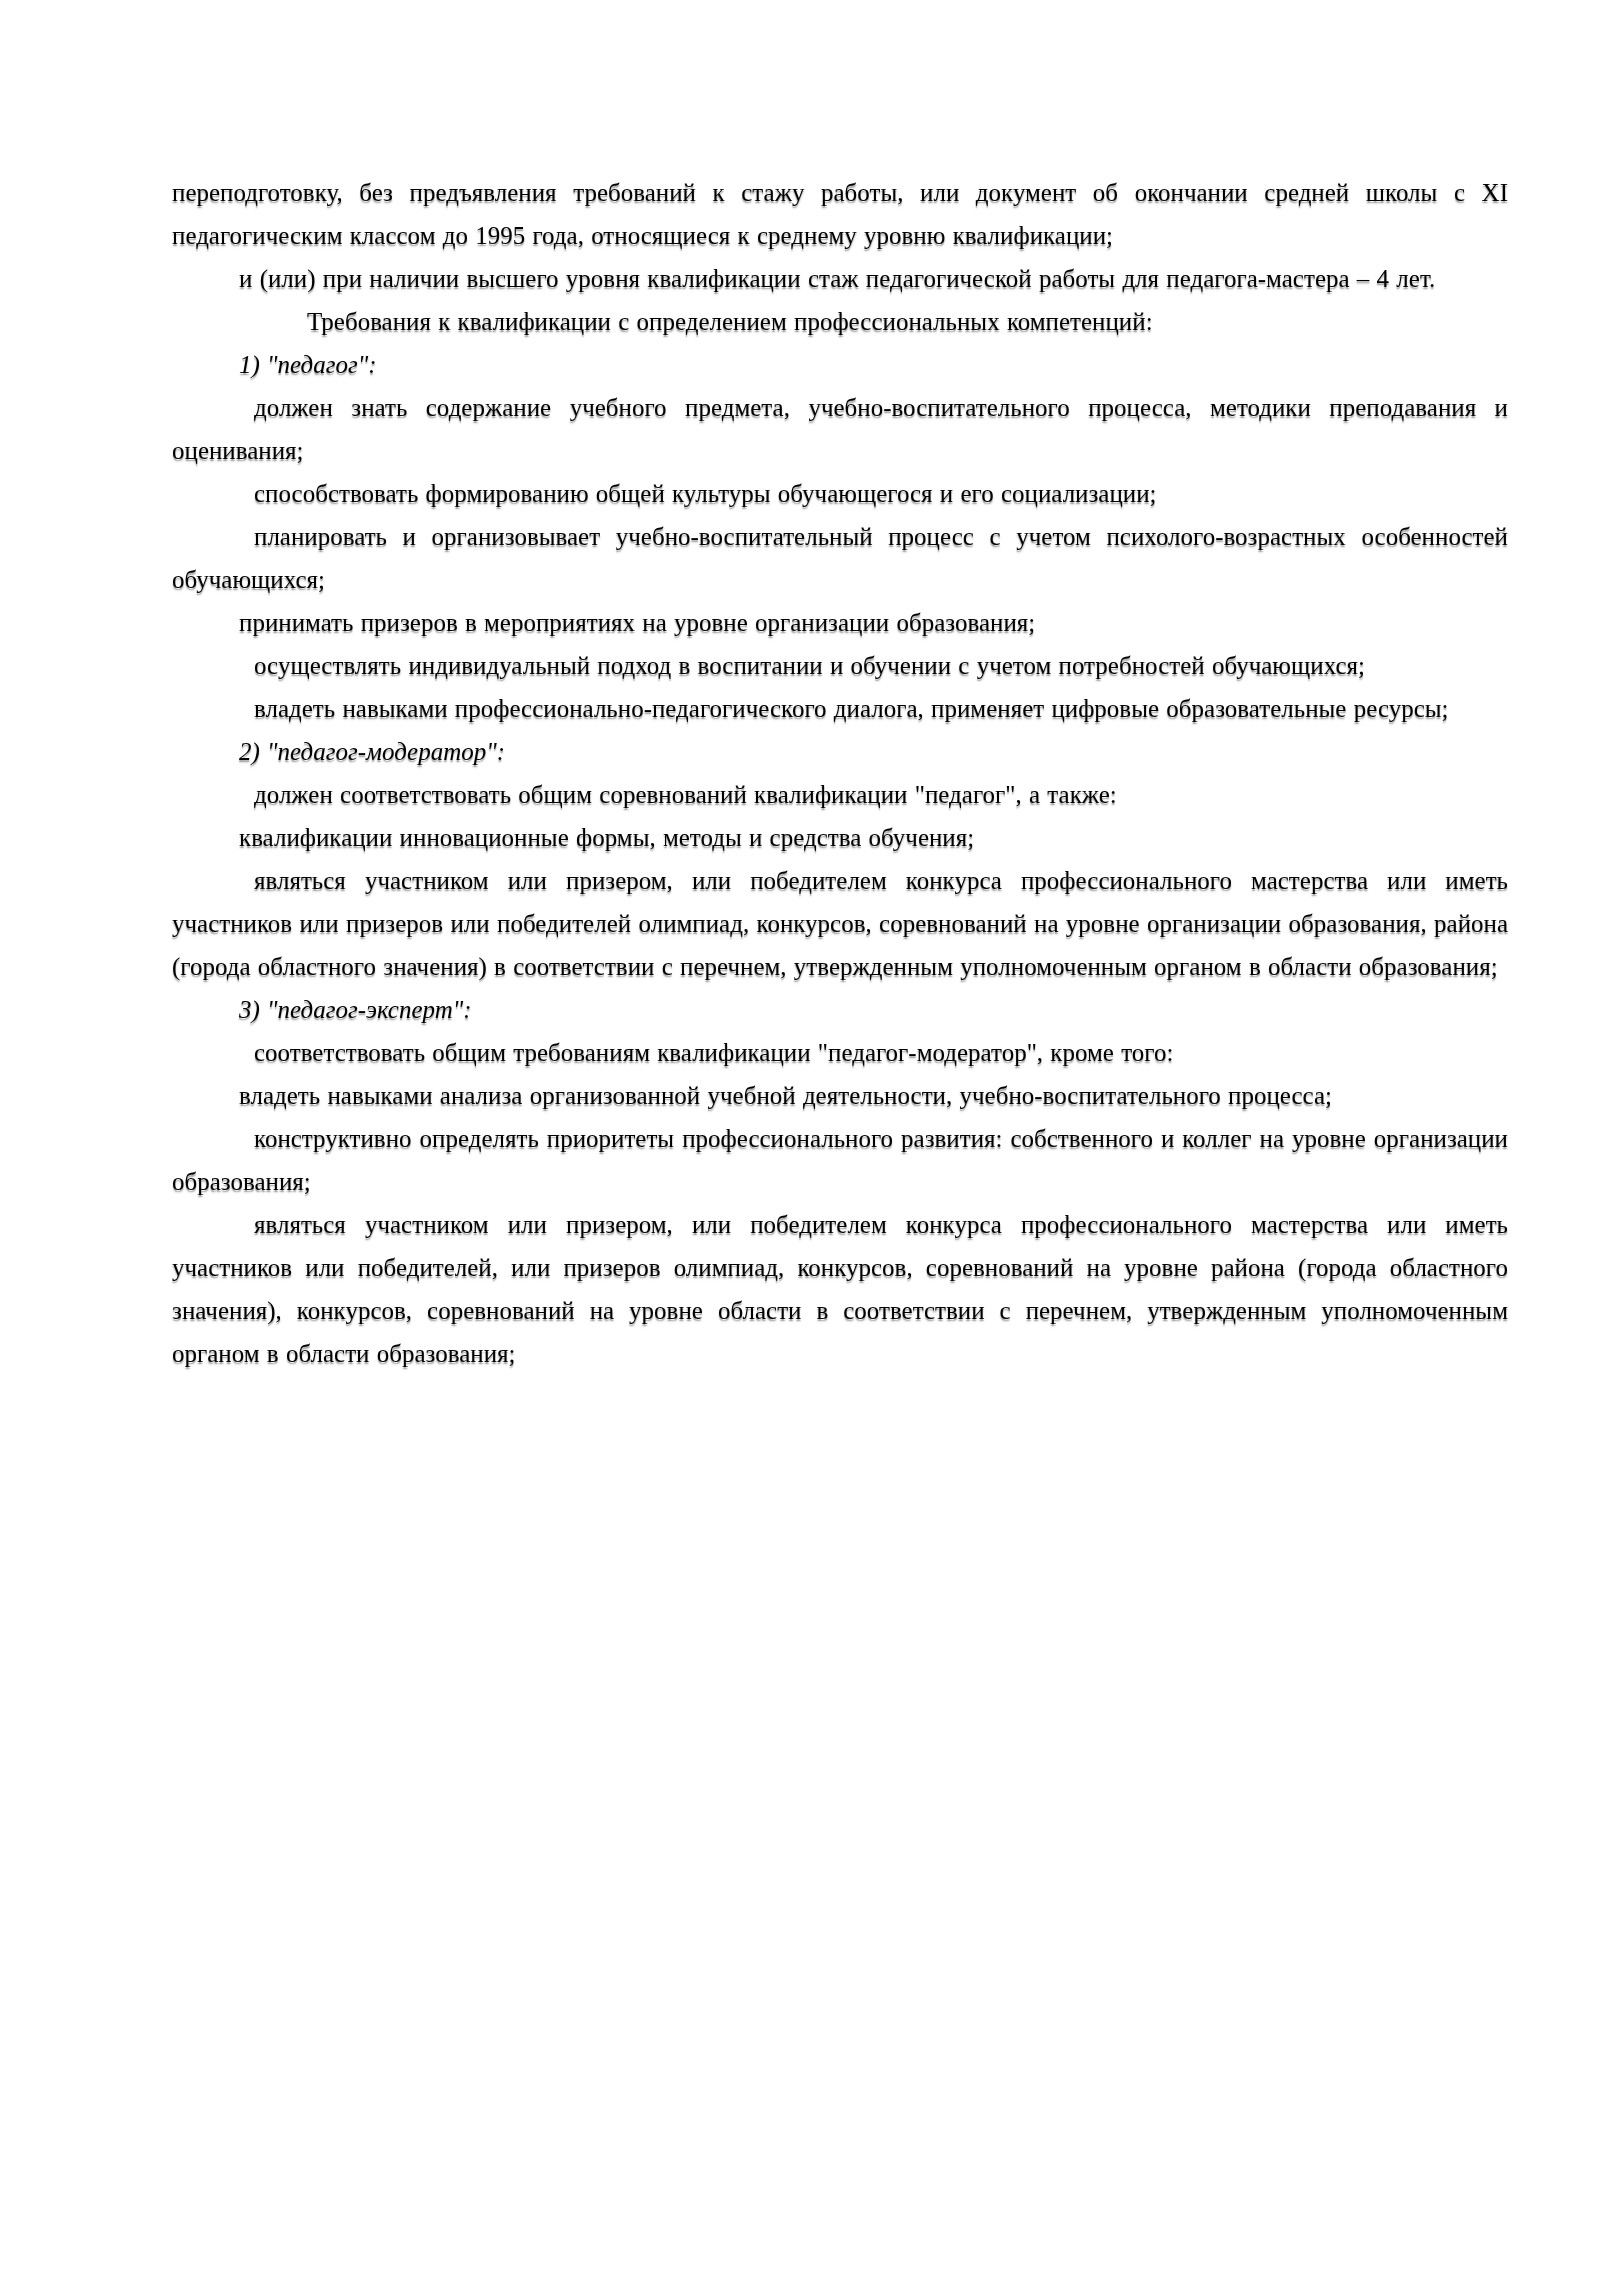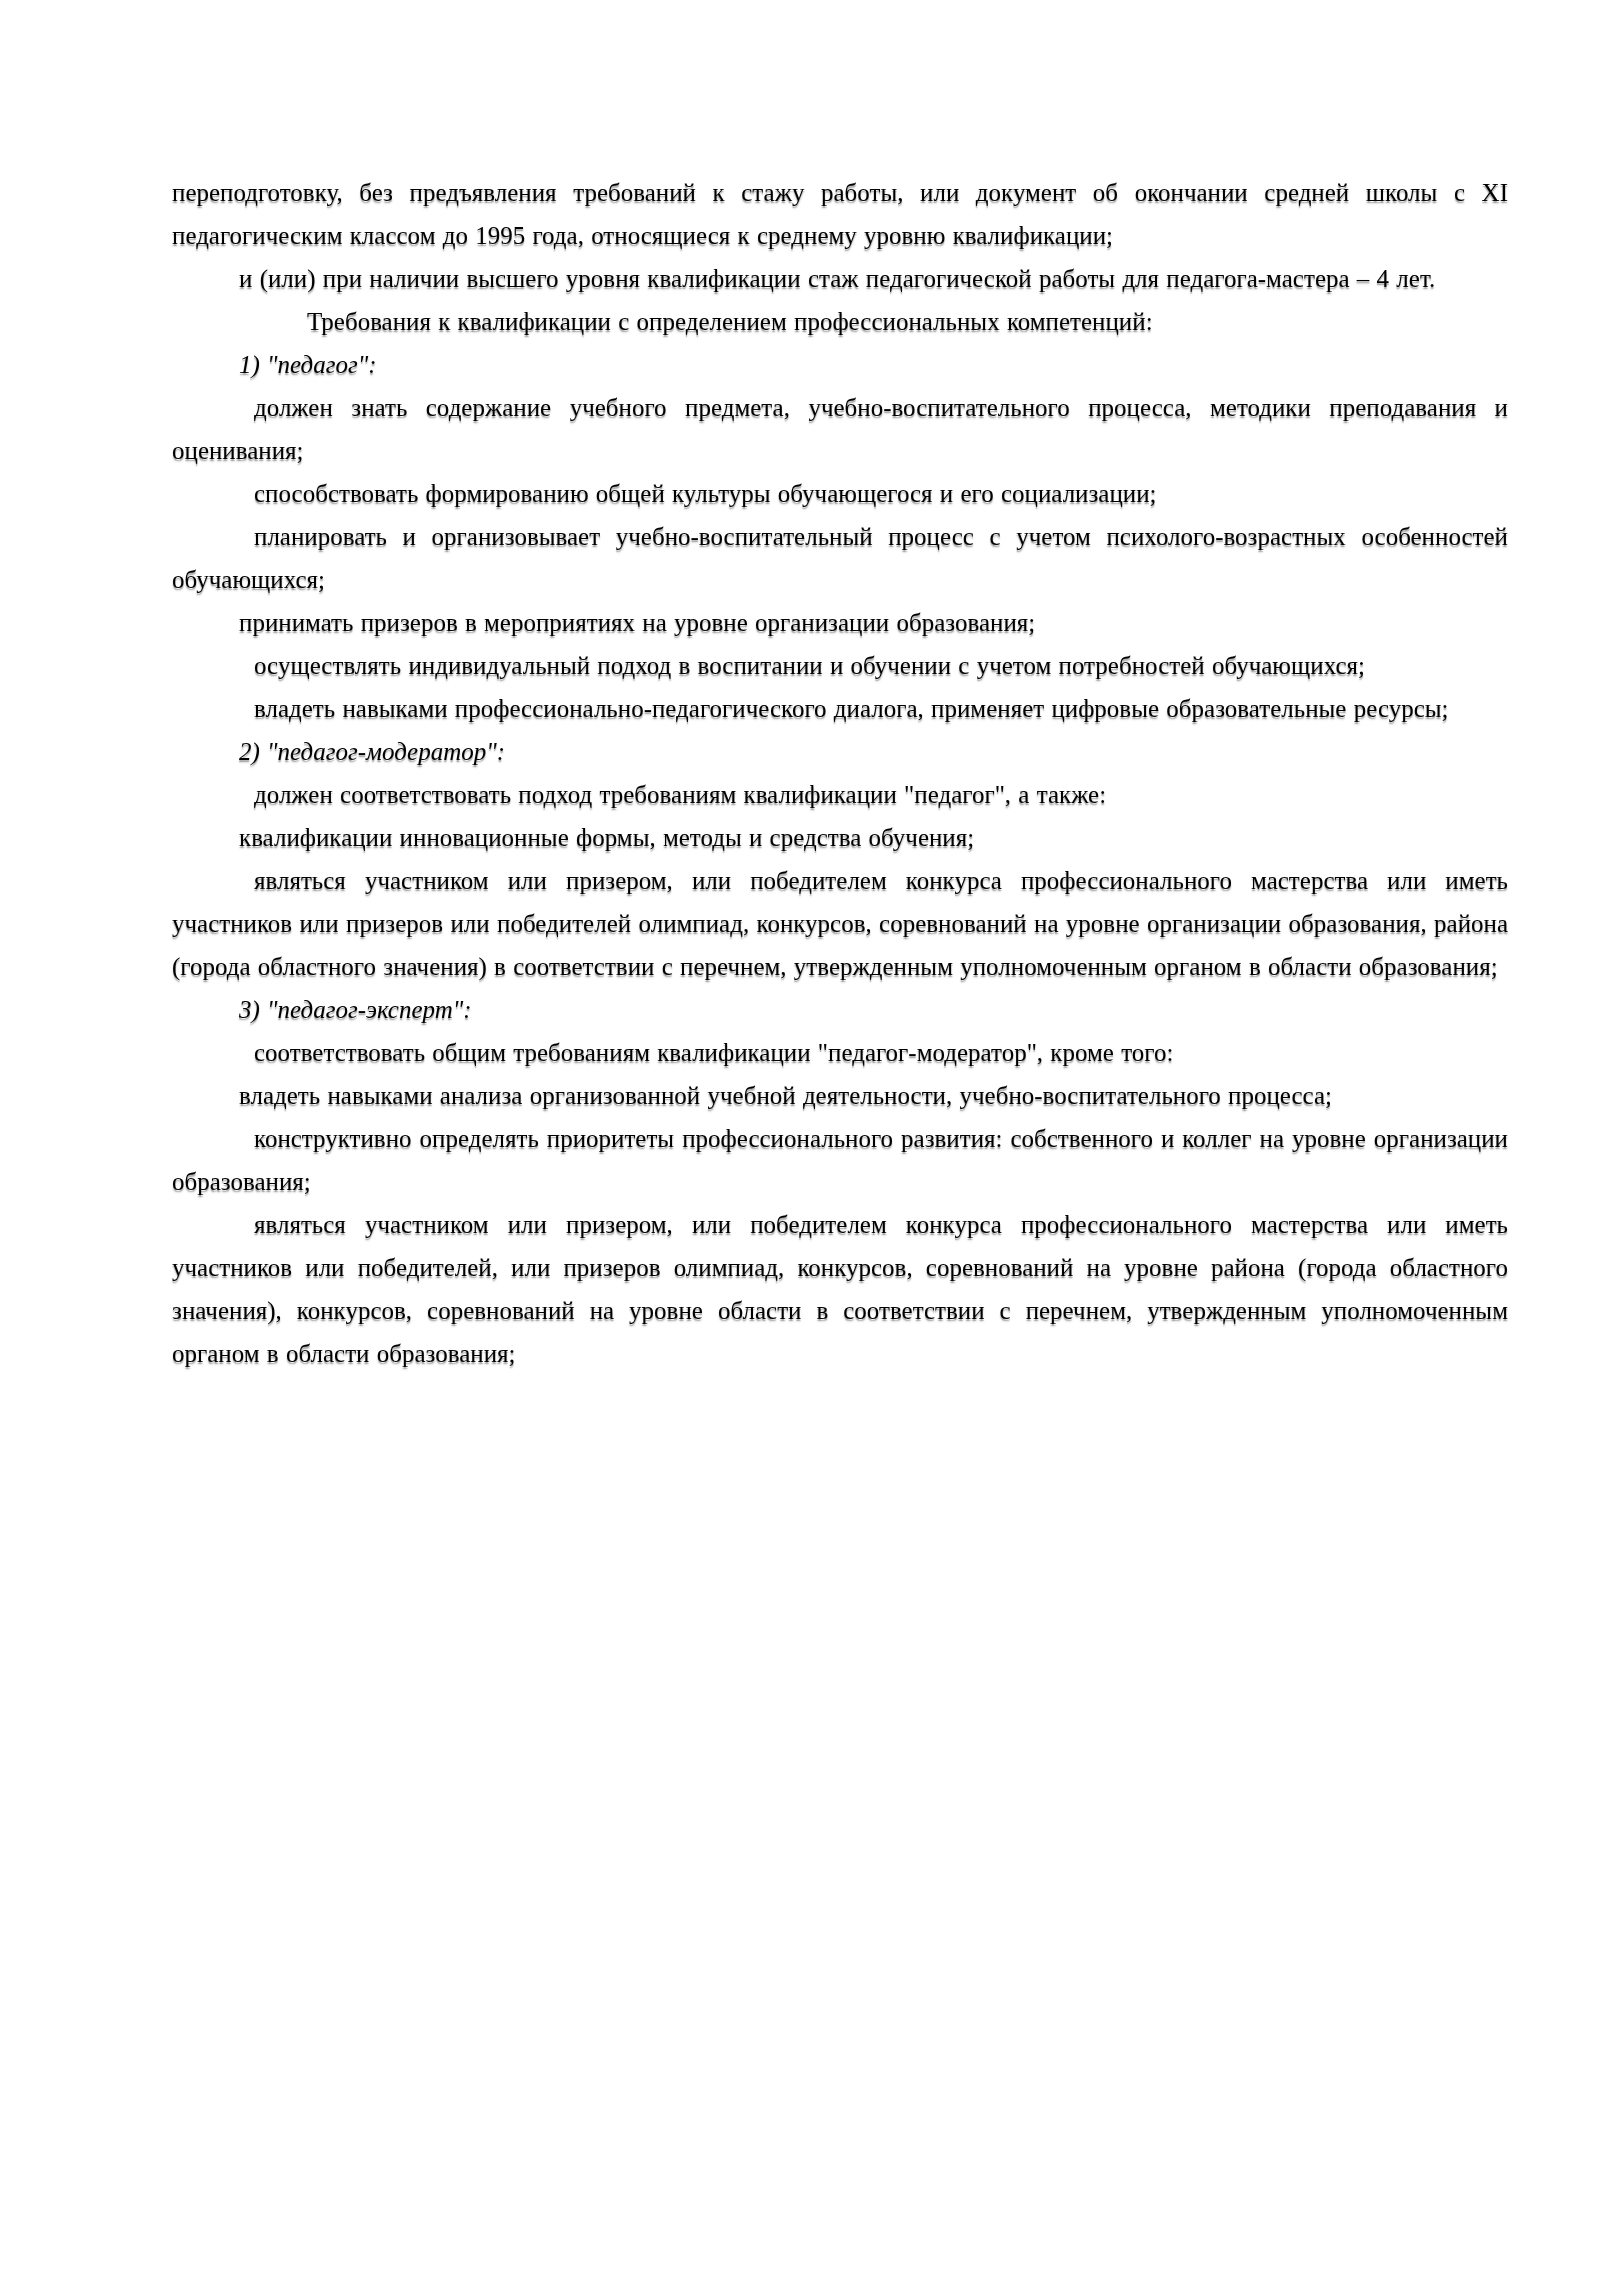--- a/index.html
+++ b/index.html
@@ -48,21 +48,21 @@
     <p class="ind-a">и (или) при наличии высшего уровня квалификации стаж педагогической работы для педагога-мастера – 4 лет.</p>
     <p class="ind-c">Требования к квалификации с определением профессиональных компетенций:</p>
     <p class="ind-a heading-italic">1) "педагог":</p>
     <p class="ind-b">должен знать содержание учебного предмета, учебно-воспитательного процесса, методики преподавания и оценивания;</p>
     <p class="ind-b">способствовать формированию общей культуры обучающегося и его социализации;</p>
     <p class="ind-b">планировать и организовывает учебно-воспитательный процесс с учетом психолого-возрастных особенностей обучающихся;</p>
     <p class="ind-a">принимать призеров в мероприятиях на уровне организации образования;</p>
     <p class="ind-b">осуществлять индивидуальный подход в воспитании и обучении с учетом потребностей обучающихся;</p>
     <p class="ind-b">владеть навыками профессионально-педагогического диалога, применяет цифровые образовательные ресурсы;</p>
     <p class="ind-a heading-italic">2) "педагог-модератор":</p>
-    <p class="ind-b">должен соответствовать подход требованиям квалификации "педагог", а также:</p>
+    <p class="ind-b">должен соответствовать общим соревнований квалификации "педагог", а также:</p>
     <p class="ind-a">квалификации инновационные формы, методы и средства обучения;</p>
     <p class="ind-b">являться участником или призером, или победителем конкурса профессионального мастерства или иметь участников или призеров или победителей олимпиад, конкурсов, соревнований на уровне организации образования, района (города областного значения) в соответствии с перечнем, утвержденным уполномоченным органом в области образования;</p>
     <p class="ind-a heading-italic">3) "педагог-эксперт":</p>
     <p class="ind-b">соответствовать общим требованиям квалификации "педагог-модератор", кроме того:</p>
     <p class="ind-a">владеть навыками анализа организованной учебной деятельности, учебно-воспитательного процесса;</p>
     <p class="ind-b">конструктивно определять приоритеты профессионального развития: собственного и коллег на уровне организации образования;</p>
     <p class="ind-b">являться участником или призером, или победителем конкурса профессионального мастерства или иметь участников или победителей, или призеров олимпиад, конкурсов, соревнований на уровне района (города областного значения), конкурсов, соревнований на уровне области в соответствии с перечнем, утвержденным уполномоченным органом в области образования;</p>
   </div>
 </div>
 

